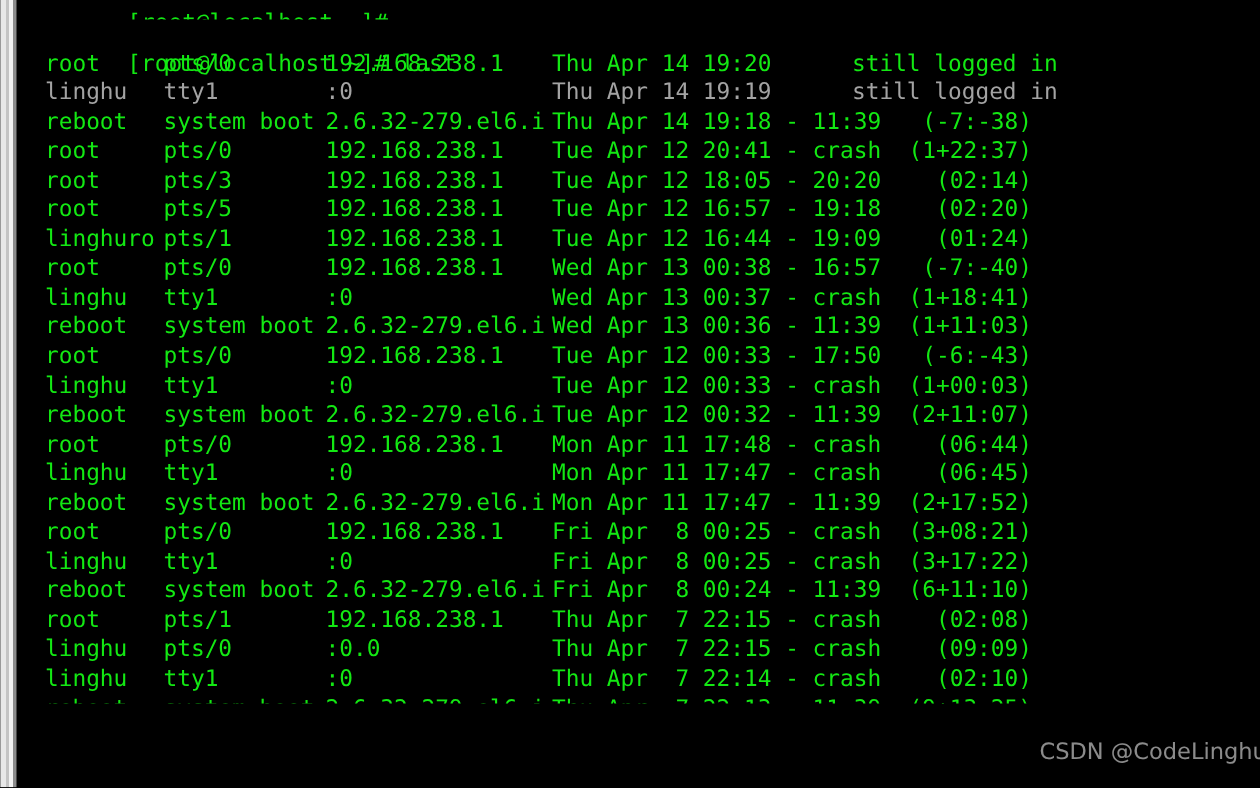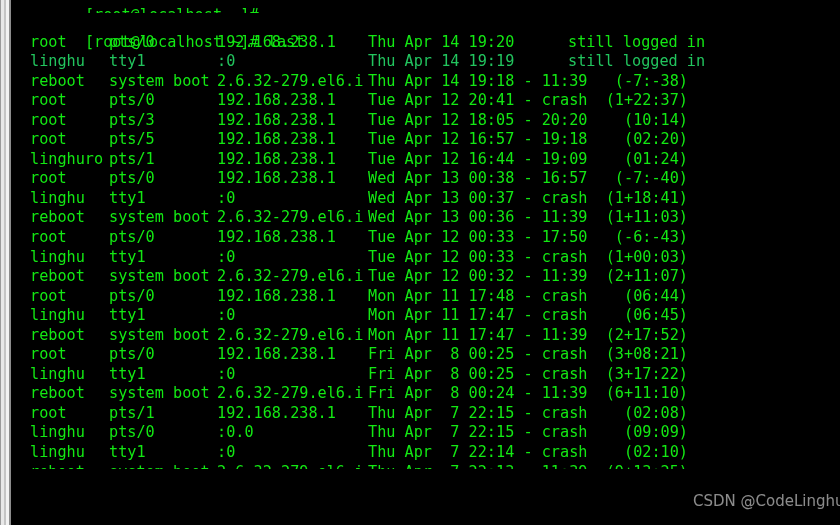--- a/index.html
+++ b/index.html
@@ -82,24 +82,24 @@
     <div class="line clip-top" style="color: rgb(19, 232, 19);">
       <span class="prompt">[root@localhost ~]#</span>
     </div>
 
     <div class="line" style="color: rgb(19, 232, 19);">
       <span class="prompt">[root@localhost ~]# last</span>
     </div>
 
     <div id="rows">
         <div class="line" style="color: rgb(19, 232, 19);"><span class="c-user">root</span><span class="c-tty">pts/0</span><span class="c-host">192.168.238.1</span><span class="c-when">Thu Apr 14 19:20  </span><span class="c-dur">still logged in</span></div>
-        <div class="line" style="color: #22c55e;"><span class="c-user">linghu</span><span class="c-tty">tty1</span><span class="c-host">:0</span><span class="c-when">Thu Apr 14 19:19  </span><span class="c-dur">still logged in</span></div>
+        <div class="line" style="color: #a3a3a3;"><span class="c-user">linghu</span><span class="c-tty">tty1</span><span class="c-host">:0</span><span class="c-when">Thu Apr 14 19:19  </span><span class="c-dur">still logged in</span></div>
         <div class="line" style="color: rgb(19, 232, 19);"><span class="c-user">reboot</span><span class="c-tty">system boot</span><span class="c-host">2.6.32-279.el6.i</span><span class="c-when">Thu Apr 14 19:18 - 11:39</span><span class="c-dur">(-7:-38)</span></div>
         <div class="line" style="color: rgb(19, 232, 19);"><span class="c-user">root</span><span class="c-tty">pts/0</span><span class="c-host">192.168.238.1</span><span class="c-when">Tue Apr 12 20:41 - crash</span><span class="c-dur">(1+22:37)</span></div>
-        <div class="line" style="color: rgb(19, 232, 19);"><span class="c-user">root</span><span class="c-tty">pts/3</span><span class="c-host">192.168.238.1</span><span class="c-when">Tue Apr 12 18:05 - 20:20</span><span class="c-dur">(10:14)</span></div>
+        <div class="line" style="color: rgb(19, 232, 19);"><span class="c-user">root</span><span class="c-tty">pts/3</span><span class="c-host">192.168.238.1</span><span class="c-when">Tue Apr 12 18:05 - 20:20</span><span class="c-dur">(02:14)</span></div>
         <div class="line" style="color: rgb(19, 232, 19);"><span class="c-user">root</span><span class="c-tty">pts/5</span><span class="c-host">192.168.238.1</span><span class="c-when">Tue Apr 12 16:57 - 19:18</span><span class="c-dur">(02:20)</span></div>
         <div class="line" style="color: rgb(19, 232, 19);"><span class="c-user">linghuro</span><span class="c-tty">pts/1</span><span class="c-host">192.168.238.1</span><span class="c-when">Tue Apr 12 16:44 - 19:09</span><span class="c-dur">(01:24)</span></div>
         <div class="line" style="color: rgb(19, 232, 19);"><span class="c-user">root</span><span class="c-tty">pts/0</span><span class="c-host">192.168.238.1</span><span class="c-when">Wed Apr 13 00:38 - 16:57</span><span class="c-dur">(-7:-40)</span></div>
         <div class="line" style="color: rgb(19, 232, 19);"><span class="c-user">linghu</span><span class="c-tty">tty1</span><span class="c-host">:0</span><span class="c-when">Wed Apr 13 00:37 - crash</span><span class="c-dur">(1+18:41)</span></div>
         <div class="line" style="color: rgb(19, 232, 19);"><span class="c-user">reboot</span><span class="c-tty">system boot</span><span class="c-host">2.6.32-279.el6.i</span><span class="c-when">Wed Apr 13 00:36 - 11:39</span><span class="c-dur">(1+11:03)</span></div>
         <div class="line" style="color: rgb(19, 232, 19);"><span class="c-user">root</span><span class="c-tty">pts/0</span><span class="c-host">192.168.238.1</span><span class="c-when">Tue Apr 12 00:33 - 17:50</span><span class="c-dur">(-6:-43)</span></div>
         <div class="line" style="color: rgb(19, 232, 19);"><span class="c-user">linghu</span><span class="c-tty">tty1</span><span class="c-host">:0</span><span class="c-when">Tue Apr 12 00:33 - crash</span><span class="c-dur">(1+00:03)</span></div>
         <div class="line" style="color: rgb(19, 232, 19);"><span class="c-user">reboot</span><span class="c-tty">system boot</span><span class="c-host">2.6.32-279.el6.i</span><span class="c-when">Tue Apr 12 00:32 - 11:39</span><span class="c-dur">(2+11:07)</span></div>
         <div class="line" style="color: rgb(19, 232, 19);"><span class="c-user">root</span><span class="c-tty">pts/0</span><span class="c-host">192.168.238.1</span><span class="c-when">Mon Apr 11 17:48 - crash</span><span class="c-dur">(06:44)</span></div>
         <div class="line" style="color: rgb(19, 232, 19);"><span class="c-user">linghu</span><span class="c-tty">tty1</span><span class="c-host">:0</span><span class="c-when">Mon Apr 11 17:47 - crash</span><span class="c-dur">(06:45)</span></div>

